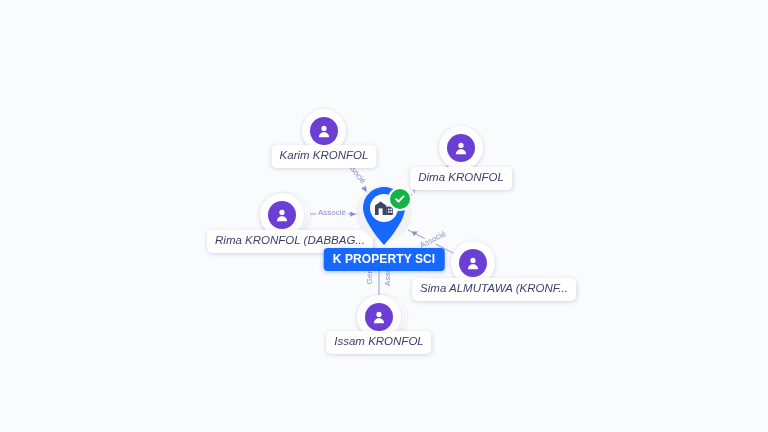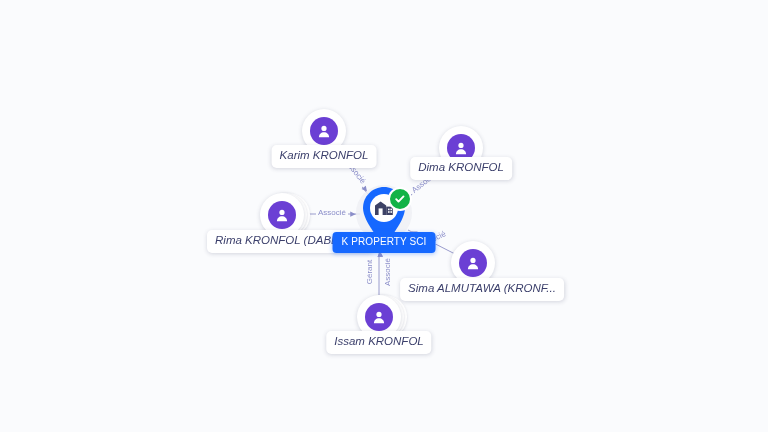--- a/index.html
+++ b/index.html
@@ -120,27 +120,28 @@
     box-shadow: 0 1px 4px rgba(60, 64, 100, 0.20);
     font-style: italic;
   }
 
   .company-label {
     position: absolute;
     transform: translateX(-50%);
     white-space: nowrap;
     background: #1668ff;
     color: #ffffff;
-    font-size: 10px;
-    font-weight: normal;
+    font-size: 12px;
+    font-weight: bold;
     letter-spacing: 0.1px;
     line-height: 1;
     padding: 5px 9px 6px 9px;
     border-radius: 4px;
     box-shadow: 0 1px 4px rgba(22, 104, 255, 0.35);
+    margin-top: 16px;
   }
 
   
   .edge-label {
     position: absolute;
     white-space: nowrap;
     color: #8b8ec9;
     font-size: 8px;
     line-height: 1;
     background: #fafbfd;
@@ -197,21 +198,21 @@
       <div class="node-label" style="left: 324px; top: 145px;">Karim KRONFOL</div>
       <div class="node" style="left: 461px; top: 148px;">
         <div class="person-ring"></div>
         <div class="person-disc" style="background:#6b3fd4">
           <svg width="16" height="16" viewBox="0 0 16 16">
             <circle cx="8" cy="5.4" r="2.6" fill="#ffffff"></circle>
             <path d="M2.9 14.2c0-3 2.3-5 5.1-5s5.1 2 5.1 5z" fill="#ffffff"></path>
           </svg>
         </div>
       </div>
-      <div class="node-label" style="left: 461px; top: 157px;">Dima KRONFOL</div>
+      <div class="node-label" style="left: 461px; top: 167px;">Dima KRONFOL</div>
       <div class="node" style="left: 282px; top: 215px;">
         <div class="person-stack-a"></div>
         <div class="person-stack-b"></div>
         <div class="person-ring"></div>
         <div class="person-disc" style="background:#6b3fd4">
           <svg width="16" height="16" viewBox="0 0 16 16">
             <circle cx="8" cy="5.4" r="2.6" fill="#ffffff"></circle>
             <path d="M2.9 14.2c0-3 2.3-5 5.1-5s5.1 2 5.1 5z" fill="#ffffff"></path>
           </svg>
         </div>
@@ -219,21 +220,21 @@
       <div class="node-label" style="left: 290px; top: 230px;">Rima KRONFOL (DABBAG...</div>
       <div class="node" style="left: 473px; top: 263px;">
         <div class="person-ring"></div>
         <div class="person-disc" style="background:#6b3fd4">
           <svg width="16" height="16" viewBox="0 0 16 16">
             <circle cx="8" cy="5.4" r="2.6" fill="#ffffff"></circle>
             <path d="M2.9 14.2c0-3 2.3-5 5.1-5s5.1 2 5.1 5z" fill="#ffffff"></path>
           </svg>
         </div>
       </div>
-      <div class="node-label" style="left: 482px; top: 278px;">Sima ALMUTAWA (KRONF...</div>
+      <div class="node-label" style="left: 494px; top: 278px;">Sima ALMUTAWA (KRONF...</div>
       <div class="node" style="left: 379px; top: 317px;">
         <div class="person-stack-a"></div>
         <div class="person-stack-b"></div>
         <div class="person-ring"></div>
         <div class="person-disc" style="background:#6b3fd4">
           <svg width="16" height="16" viewBox="0 0 16 16">
             <circle cx="8" cy="5.4" r="2.6" fill="#ffffff"></circle>
             <path d="M2.9 14.2c0-3 2.3-5 5.1-5s5.1 2 5.1 5z" fill="#ffffff"></path>
           </svg>
         </div>

